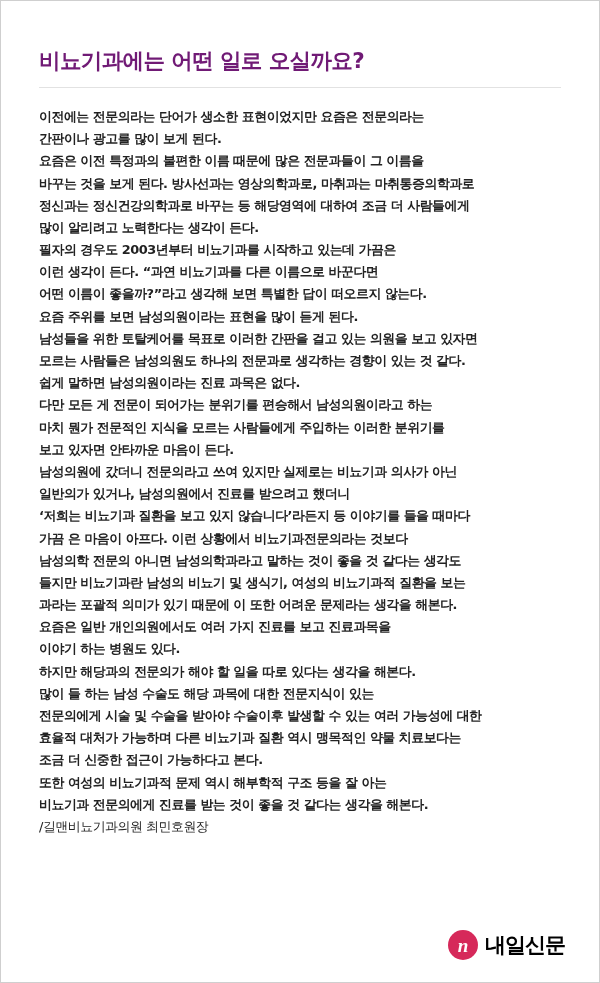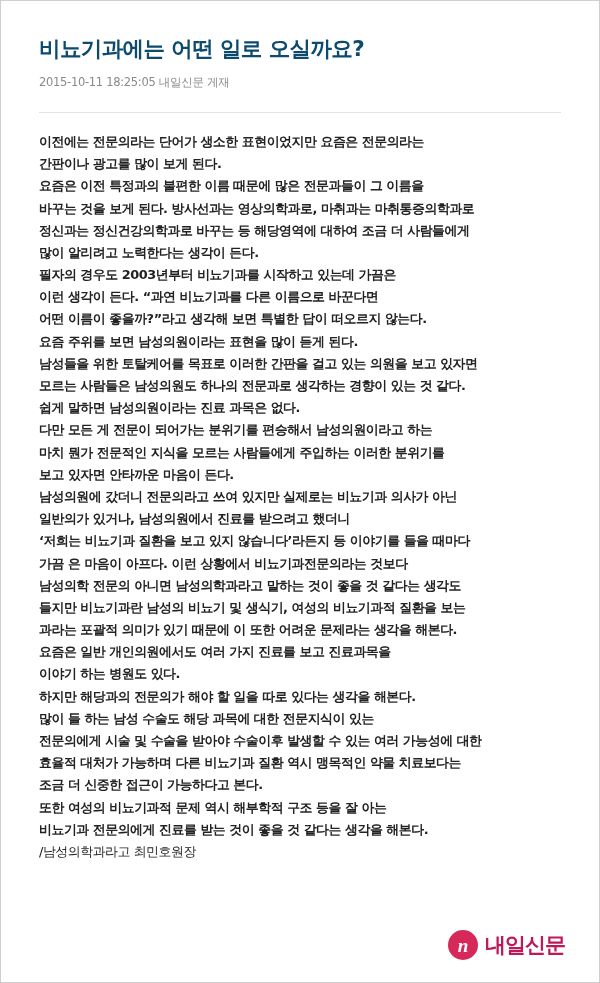--- a/index.html
+++ b/index.html
@@ -18,24 +18,24 @@
     border: 1px solid #cfcfcf;
     box-sizing: border-box;
     overflow: hidden;
   }
   .article {
     padding: 34px 38px 0 38px;
   }
   .article-title {
     font-size: 21.5px;
     font-weight: bold;
-    color: #0c4a6e;
+    color: #701a75;
     letter-spacing: -0.6px;
     line-height: 1.3;
-    margin: 0 0 12px 0;
+    margin: 12px 0 12px 0;
   }
   .article-meta {
     font-size: 11.5px;
     color: #8a8a8a;
     letter-spacing: -0.3px;
     margin: 0 0 22px 0;
   }
   .divider {
     height: 1px;
     background: #e2e2e2;
@@ -78,34 +78,33 @@
     font-style: italic;
     display: flex;
     align-items: center;
     justify-content: center;
     font-family: "Liberation Serif", serif;
     line-height: 1;
   }
   .logo-text {
     font-size: 21px;
     font-weight: bold;
-    color: #be185d;
+    color: #000000;
     letter-spacing: -1px;
   }
 </style>
 </head>
 <body>
 
 <div class="page">
 
   <div class="article">
 
     <h1 class="article-title">비뇨기과에는 어떤 일로 오실까요?</h1>
 
-    <div class="article-meta">2015-10-11 18:25:05 내일신문 게재</div>
 
     <div class="divider"></div>
 
     <div class="article-body">
       <p>이전에는 전문의라는 단어가 생소한 표현이었지만 요즘은 전문의라는
 간판이나 광고를 많이 보게 된다.
 요즘은 이전 특정과의 불편한 이름 때문에 많은 전문과들이 그 이름을
 바꾸는 것을 보게 된다. 방사선과는 영상의학과로, 마취과는 마취통증의학과로
 정신과는 정신건강의학과로 바꾸는 등 해당영역에 대하여 조금 더 사람들에게
 많이 알리려고 노력한다는 생각이 든다.
@@ -128,21 +127,21 @@
 과라는 포괄적 의미가 있기 때문에 이 또한 어려운 문제라는 생각을 해본다.
 요즘은 일반 개인의원에서도 여러 가지 진료를 보고 진료과목을
 이야기 하는 병원도 있다.
 하지만 해당과의 전문의가 해야 할 일을 따로 있다는 생각을 해본다.
 많이 들 하는 남성 수술도 해당 과목에 대한 전문지식이 있는
 전문의에게 시술 및 수술을 받아야 수술이후 발생할 수 있는 여러 가능성에 대한
 효율적 대처가 가능하며 다른 비뇨기과 질환 역시 맹목적인 약물 치료보다는
 조금 더 신중한 접근이 가능하다고 본다.
 또한 여성의 비뇨기과적 문제 역시 해부학적 구조 등을 잘 아는
 비뇨기과 전문의에게 진료를 받는 것이 좋을 것 같다는 생각을 해본다.</p>
-      <div class="signature">/남성의학과라고 최민호원장</div>
+      <div class="signature">/길맨비뇨기과의원 최민호원장</div>
     </div>
 
   </div>
 
   <div class="footer">
     <div class="logo-mark">n</div>
     <div class="logo-text">내일신문</div>
   </div>
 
 </div>

